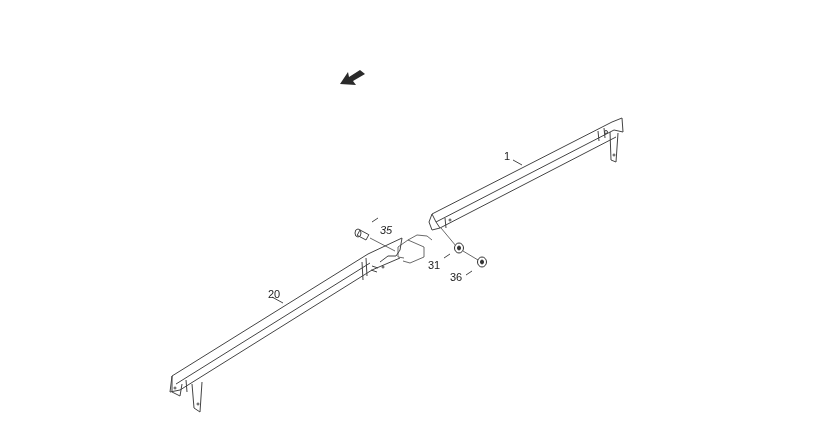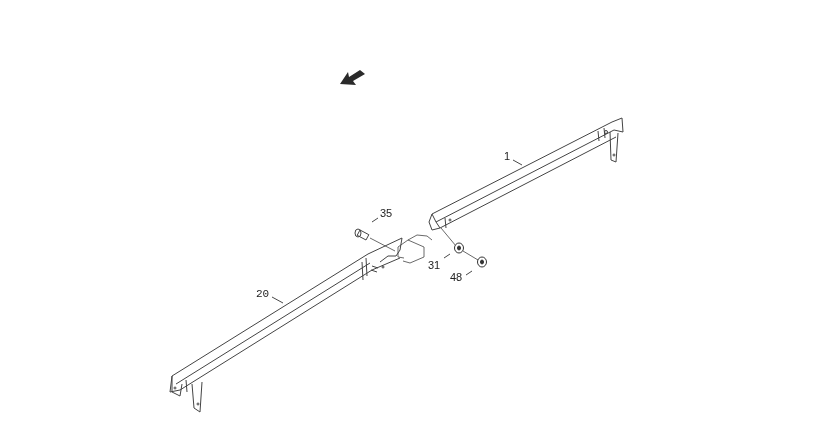--- a/index.html
+++ b/index.html
@@ -86,17 +86,17 @@
     <g stroke="#333" stroke-width="0.9">
       <line x1="513" y1="160" x2="522" y2="165"></line>
       <line x1="272" y1="297" x2="283" y2="303"></line>
       <line x1="372" y1="222" x2="378" y2="218"></line>
       <line x1="444" y1="258" x2="450" y2="254"></line>
       <line x1="466" y1="275" x2="472" y2="271"></line>
     </g>
   </svg>
 
   <span class="callout" style="left:504px;top:151px;">1</span>
-  <span class="callout" style="left:256px;top:289px;font-family:Liberation Mono, monospace;">20</span>
-  <span class="callout" style="left:380px;top:208px;">35</span>
+  <span class="callout" style="left:268px;top:289px;">20</span>
+  <span class="callout" style="left:380px;top:225px;font-style:italic;">35</span>
   <span class="callout" style="left:428px;top:260px;">31</span>
-  <span class="callout" style="left:450px;top:272px;">48</span>
+  <span class="callout" style="left:450px;top:272px;">36</span>
 </div>
 
 </body></html>

